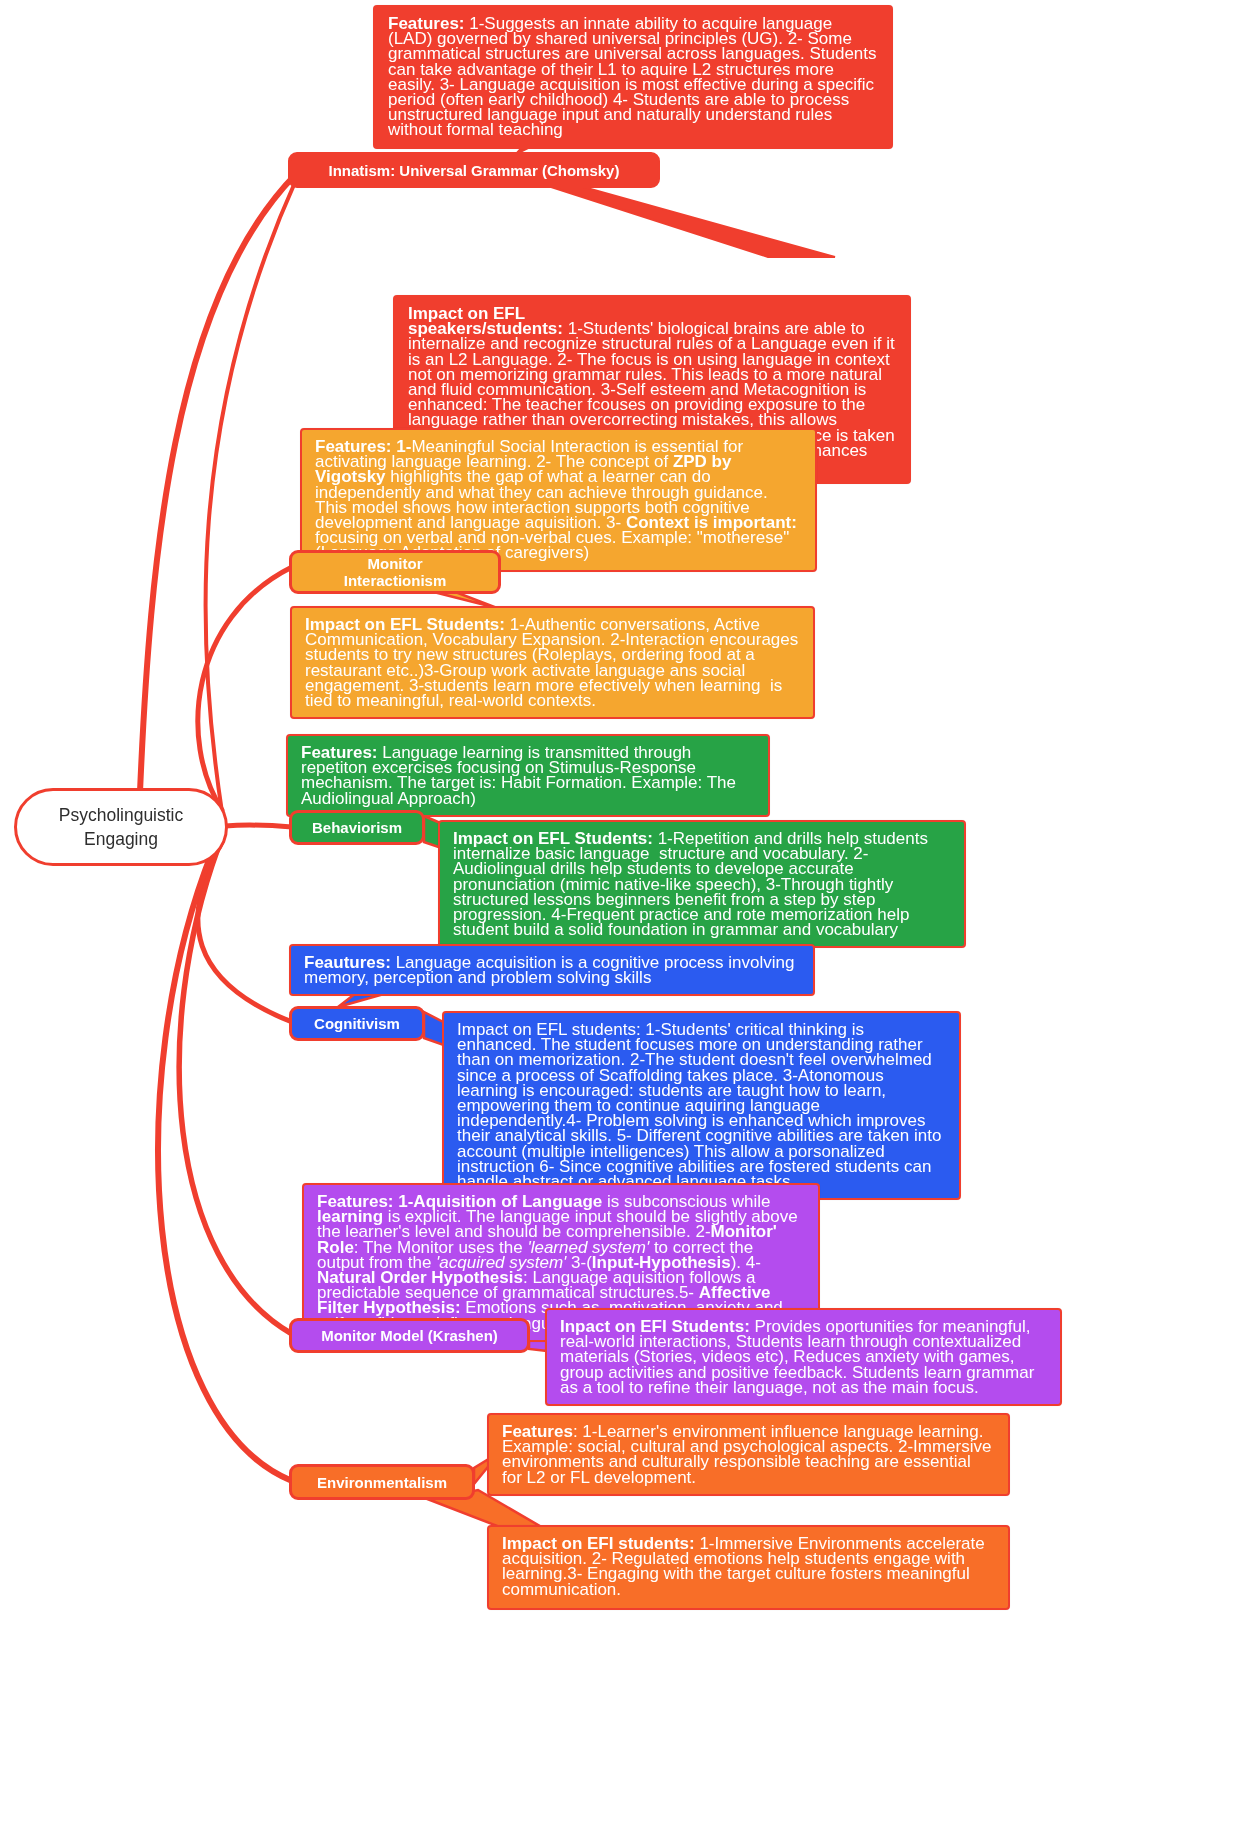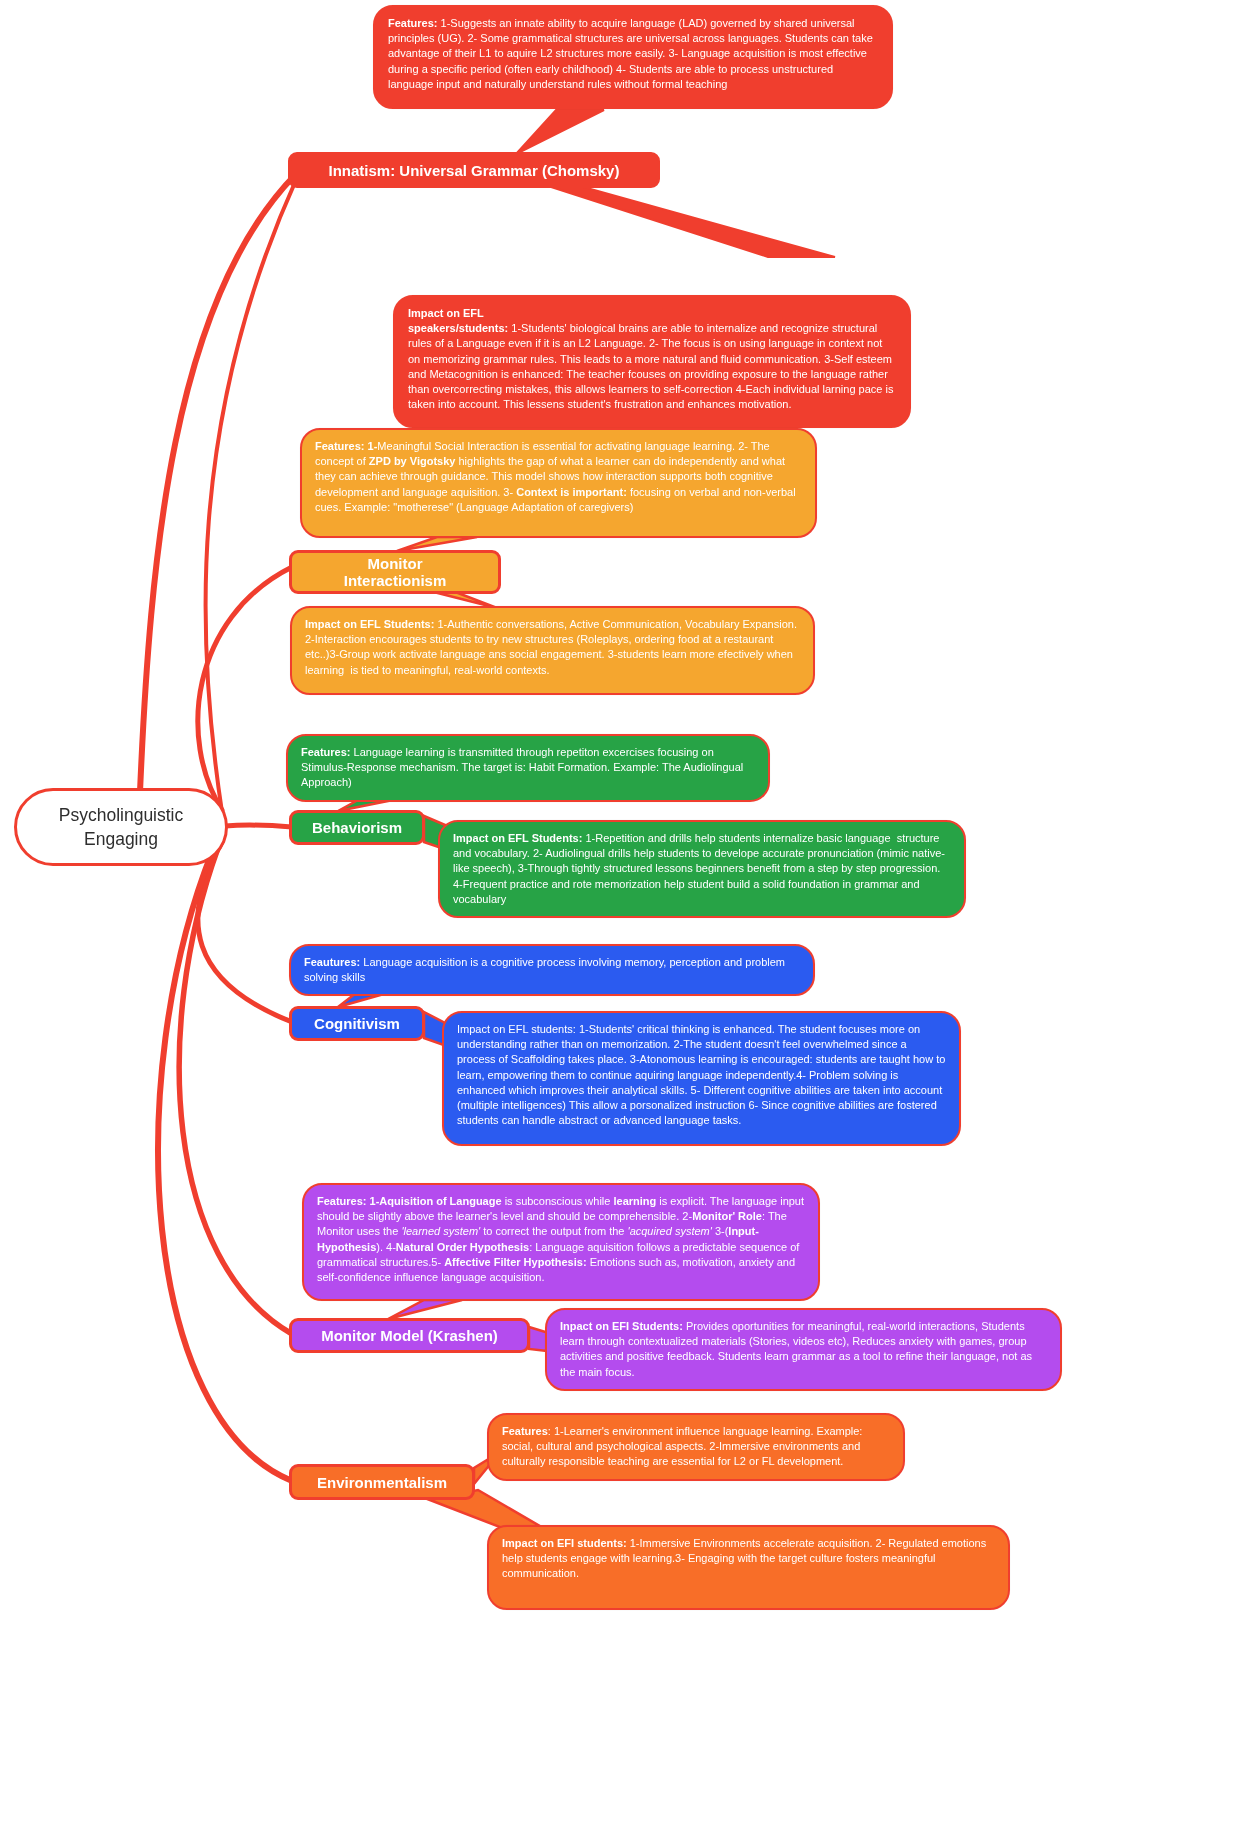--- a/index.html
+++ b/index.html
@@ -1,22 +1,22 @@
 <!DOCTYPE html>
 <html style="--red: #F03E2E; --amber: #F5A62F; --green: #27A346; --blue: #2B5BF0; --purple: #B44CEE; --orange: #F86E28;"><head>
 <meta charset="utf-8">
 <style>
   * { margin:0; padding:0; box-sizing:border-box; }
   html,body { background:#ffffff; }
   body { font-family:"Liberation Sans", sans-serif; }
   .canvas { position:relative; width:1240px; height:1824px; background:#fff; overflow:hidden; }
   .connectors { position:absolute; left:0; top:0; width:1240px; height:1824px; pointer-events:none; }
   .box {
-    position:absolute; border:2px solid var(--red); border-radius:20px;
-    padding:9px 13px; color:#fff; font-size:11px; line-height:15.2px;
+    position:absolute; border:2px solid var(--red); border-radius:4px;
+    padding:9px 13px; color:#fff; font-size:17px; line-height:15.2px;
     white-space:pre-wrap; box-shadow:0 0 0 0.5px rgba(0,0,0,0.03);
   }
   .node {
     position:absolute; border:3px solid var(--red); border-radius:9px;
     color:#fff; font-weight:bold; font-size:15px;
     display:flex; align-items:center; justify-content:center; text-align:center;
     padding:2px 24px;
   }
   .central {
     position:absolute; background:#fff; border:3px solid var(--red); border-radius:40px;
@@ -93,19 +93,19 @@
     <span>Cognitivism</span>
   </div>
   <div class="box bg-blue" style="left:442px; top:1011px; width:519px; min-height:135px;"><span>Impact on EFL students: 1-Students' critical thinking is enhanced. The student focuses more on understanding rather than on memorization. 2-The student doesn't feel overwhelmed since a process of Scaffolding takes place. 3-Atonomous learning is encouraged: students are taught how to learn, empowering them to continue aquiring language independently.4- Problem solving is enhanced which improves their analytical skills. 5- Different cognitive abilities are taken into account (multiple intelligences) This allow a porsonalized instruction 6- Since cognitive abilities are fostered students can handle abstract or advanced language tasks.</span></div>
 
   <div class="box bg-purple" style="left:302px; top:1183px; width:518px; min-height:118px;"><span style="font-weight: bold;">Features: 1-Aquisition of Language</span><span> is subconscious while </span><span style="font-weight: bold;">learning</span><span> is explicit. The language input should be slightly above the learner's level and should be comprehensible. 2-</span><span style="font-weight: bold;">Monitor' Role</span><span>: The Monitor uses the </span><span style="font-style: italic;">'learned system'</span><span> to correct the output from the </span><span style="font-style: italic;">'acquired system'</span><span> 3-(</span><span style="font-weight: bold;">Input-Hypothesis</span><span>). 4-</span><span style="font-weight: bold;">Natural Order Hypothesis</span><span>: Language aquisition follows a predictable sequence of grammatical structures.5- </span><span style="font-weight: bold;">Affective Filter Hypothesis:</span><span> Emotions such as, motivation, anxiety and self-confidence influence language acquisition.</span></div>
   <div class="node bg-purple" style="left:289px; top:1318px; width:241px; min-height:35px;">
     <span>Monitor Model (Krashen)</span>
   </div>
   <div class="box bg-purple" style="left:545px; top:1308px; width:517px; min-height:82px;"><span style="font-weight: bold;">Inpact on EFI Students:</span><span> Provides oportunities for meaningful, real-world interactions, Students learn through contextualized materials (Stories, videos etc), Reduces anxiety with games, group activities and positive feedback. Students learn grammar as a tool to refine their language, not as the main focus.</span></div>
 
-  <div class="box bg-orange" style="left:487px; top:1413px; width:418px; min-height:65px;"><span style="font-weight: bold;">Features</span><span>: 1-Learner's environment influence language learning. Example: social, cultural and psychological aspects. 2-Immersive environments and culturally responsible teaching are essential for L2 or FL development.</span></div>
+  <div class="box bg-orange" style="left:487px; top:1413px; width:523px; min-height:65px;"><span style="font-weight: bold;">Features</span><span>: 1-Learner's environment influence language learning. Example: social, cultural and psychological aspects. 2-Immersive environments and culturally responsible teaching are essential for L2 or FL development.</span></div>
   <div class="node bg-orange" style="left:289px; top:1464px; width:186px; min-height:36px;">
     <span>Environmentalism</span>
   </div>
   <div class="box bg-orange" style="left:487px; top:1525px; width:523px; min-height:85px;"><span style="font-weight: bold;">Impact on EFI students:</span><span> 1-Immersive Environments accelerate acquisition. 2- Regulated emotions help students engage with learning.3- Engaging with the target culture fosters meaningful communication.</span></div>
 
 </div>
 
 </body></html>

